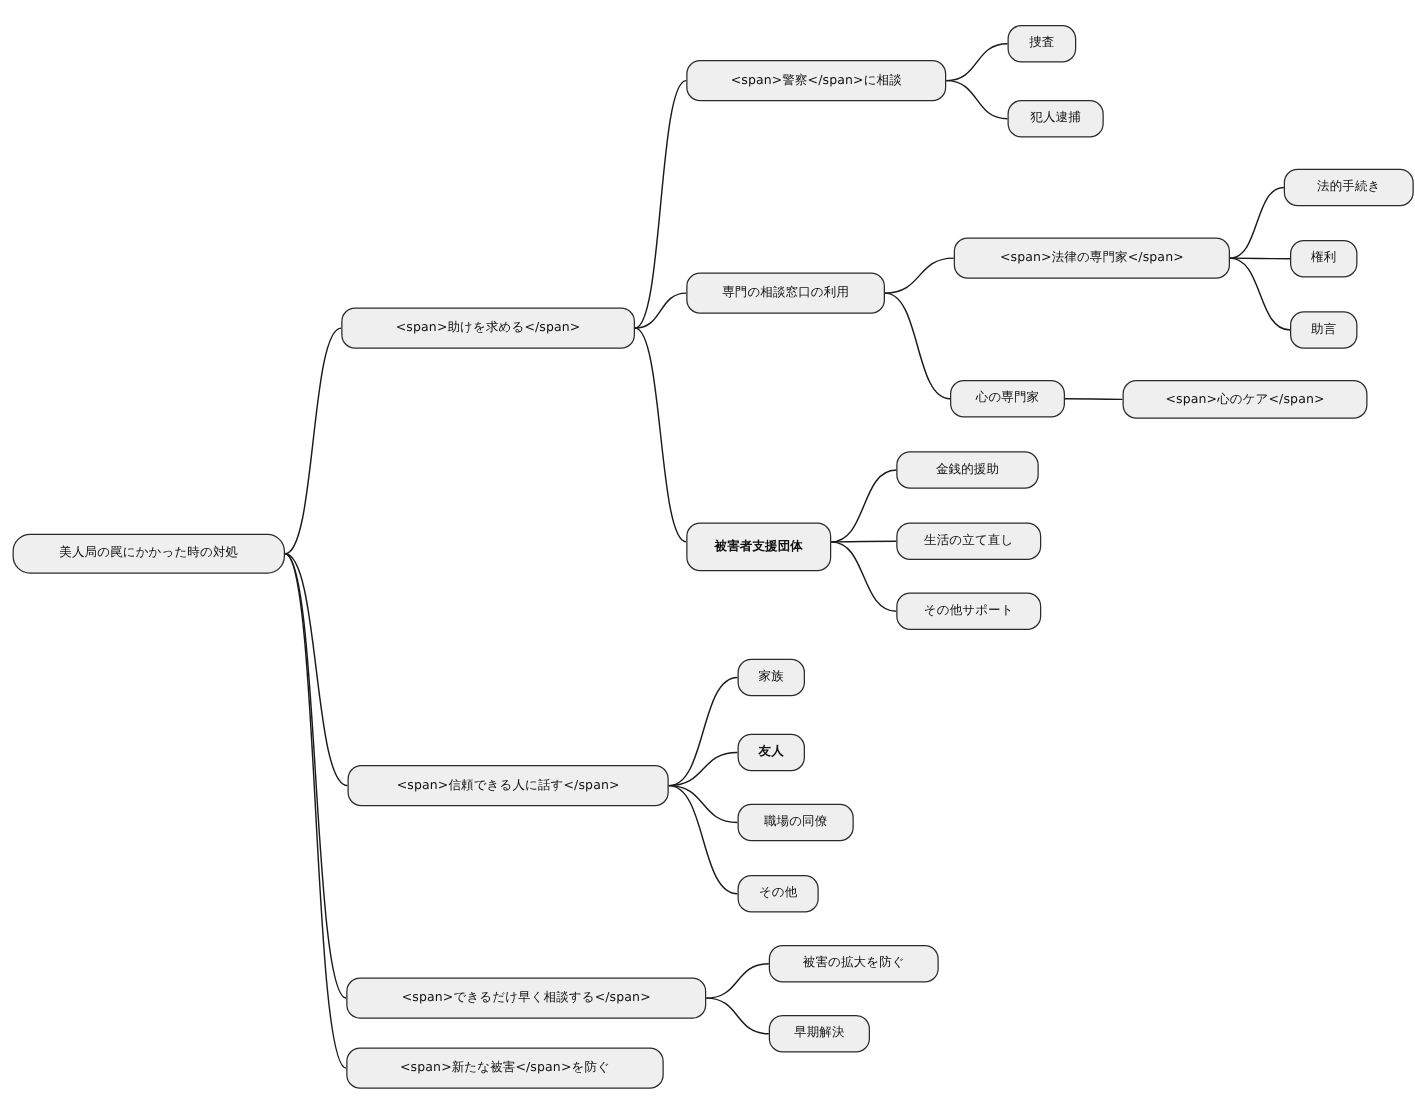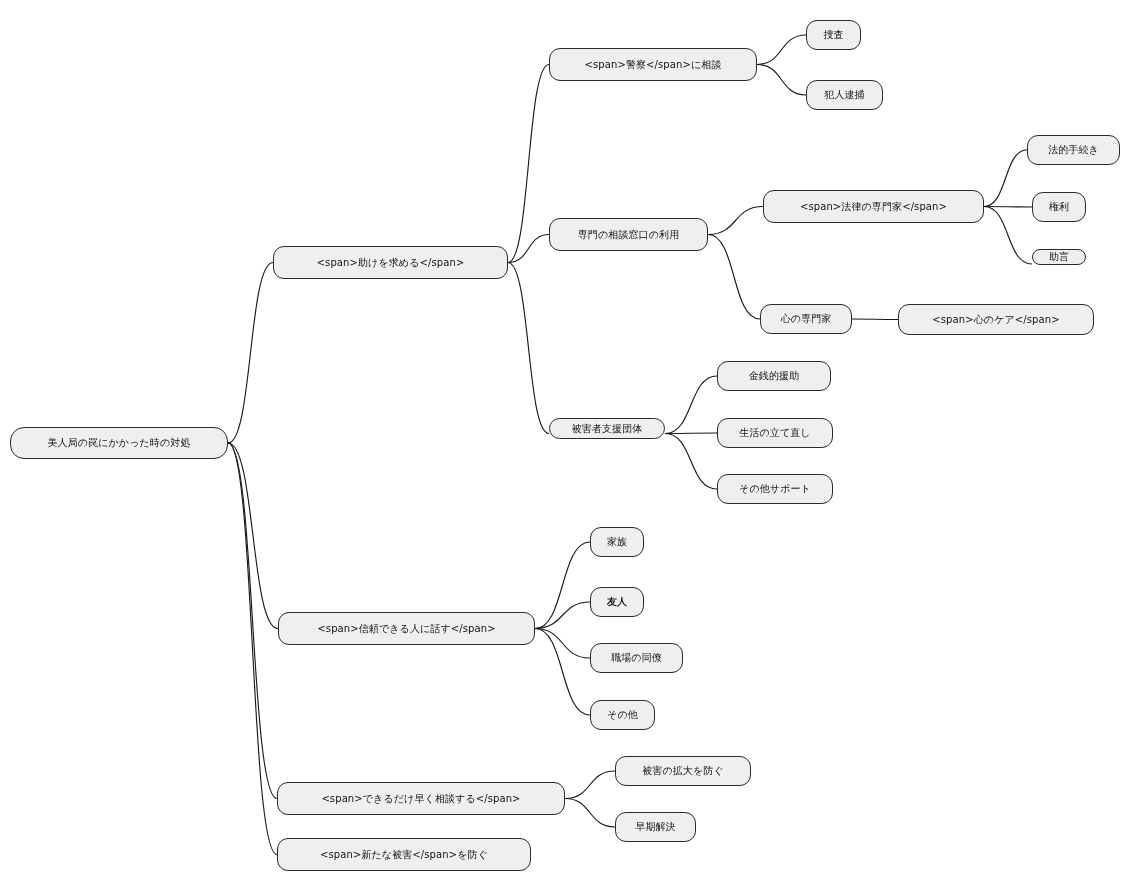--- a/index.html
+++ b/index.html
@@ -97,36 +97,36 @@
       </div>
       <div class="node" style="left: 806px; top: 80px; width: 77px; height: 30px;">
         <span class="node-label">犯人逮捕</span>
       </div>
       <div class="node" style="left: 549px; top: 218px; width: 159px; height: 33px;">
         <span class="node-label">専門の相談窓口の利用</span>
       </div>
       <div class="node" style="left: 763px; top: 190px; width: 221px; height: 33px;">
         <span class="node-label">&lt;span&gt;法律の専門家&lt;/span&gt;</span>
       </div>
-      <div class="node" style="left: 1027px; top: 135px; width: 93px; height: 30px;">
+      <div class="node" style="left: 1027px; top: 135px; width: 104px; height: 30px;">
         <span class="node-label">法的手続き</span>
       </div>
       <div class="node" style="left: 1032px; top: 192px; width: 54px; height: 30px;">
         <span class="node-label">権利</span>
       </div>
-      <div class="node" style="left: 1032px; top: 249px; width: 54px; height: 16px;">
+      <div class="node" style="left: 1032px; top: 249px; width: 54px; height: 30px;">
         <span class="node-label">助言</span>
       </div>
       <div class="node" style="left: 760px; top: 304px; width: 92px; height: 30px;">
         <span class="node-label">心の専門家</span>
       </div>
       <div class="node" style="left: 898px; top: 304px; width: 196px; height: 31px;">
         <span class="node-label">&lt;span&gt;心のケア&lt;/span&gt;</span>
       </div>
-      <div class="node" style="left: 549px; top: 418px; width: 116px; height: 21px;">
+      <div class="node" style="left: 549px; top: 418px; width: 116px; height: 39px; font-weight: bold;">
         <span class="node-label">被害者支援団体</span>
       </div>
       <div class="node" style="left: 717px; top: 361px; width: 114px; height: 30px;">
         <span class="node-label">金銭的援助</span>
       </div>
       <div class="node" style="left: 717px; top: 418px; width: 116px; height: 30px;">
         <span class="node-label">生活の立て直し</span>
       </div>
       <div class="node" style="left: 717px; top: 474px; width: 116px; height: 30px;">
         <span class="node-label">その他サポート</span>

